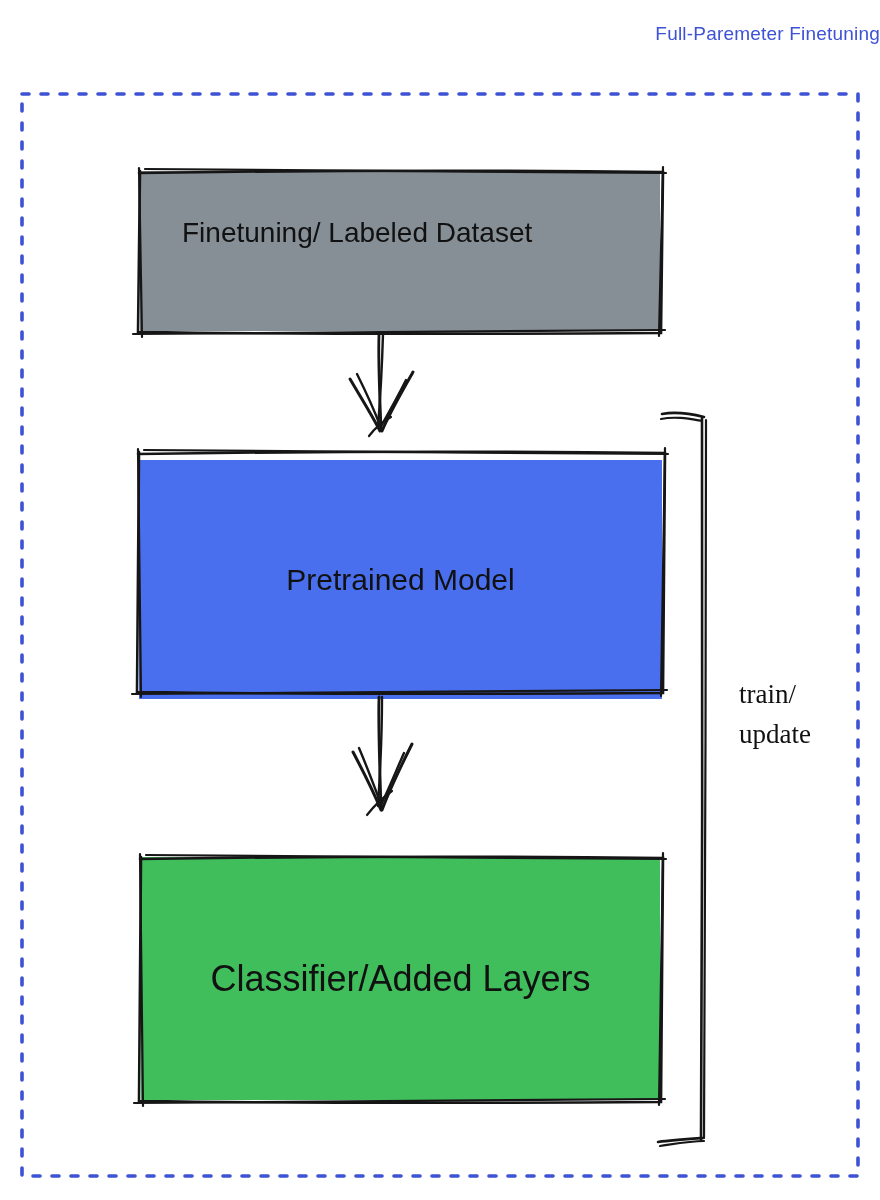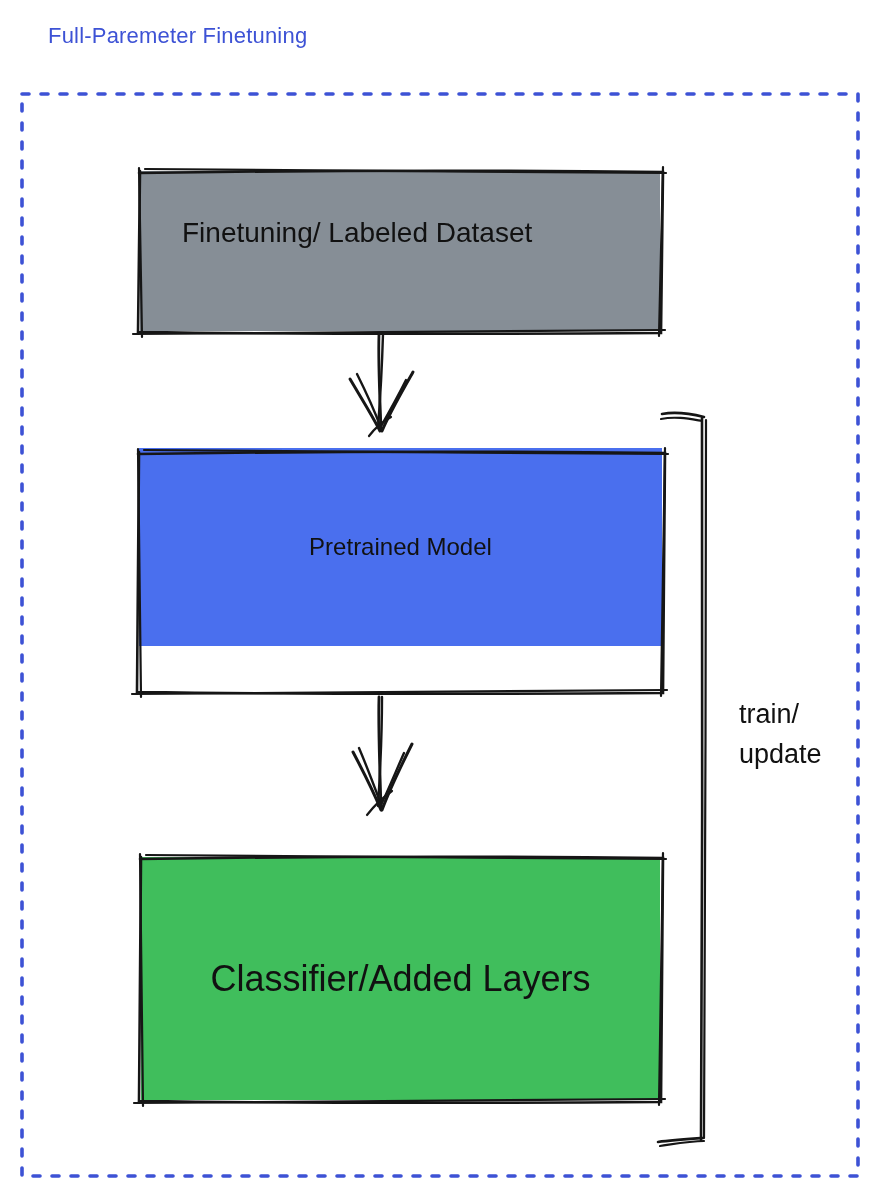--- a/index.html
+++ b/index.html
@@ -6,59 +6,59 @@
   html, body {
     width: 880px; height: 1200px;
     background: var(--background, #fff);
     font-family: "Liberation Sans", sans-serif;
     overflow: hidden;
   }
   .canvas { position: absolute; left: 0; top: 0; width: 880px; height: 1200px; }
 
   .title {
     position: absolute; left: 0; top: 23px; width: 100%;
-    text-align: left;
-    font-size: 22px; letter-spacing: 0.2px;
+    text-align: right;
+    font-size: 19px; letter-spacing: 0.2px;
     color: var(--accent, #3D52D5);
-    padding-left: 48px;
   }
 
   .box { position: absolute; color: var(--ink, #111); }
   .box .label { display: block; }
 
   #box-dataset {
     left: 140px; top: 171px; width: 520px; height: 160px;
     background: var(--box-gray, #868E96);
     padding: 46px 4px 0 42px;
     font-size: 28px;
   }
   #box-pretrained {
-    left: 139px; top: 448px; width: 523px; height: 198px;
+    left: 139px; top: 460px; width: 523px; height: 239px;
     background: var(--box-blue, #4A6FEE);
     display: flex; align-items: center; justify-content: center;
-    font-size: 24px;
+    font-size: 30px;
   }
   #box-classifier {
     left: 141px; top: 857px; width: 519px; height: 243px;
     background: var(--box-green, #40BE5C);
     display: flex; align-items: center; justify-content: center;
     font-size: 36px;
   }
 
   #sketch {
     position: absolute; left: 0; top: 0;
     width: 880px; height: 1200px;
     pointer-events: none;
   }
 
   .bracket-label {
-    position: absolute; left: 739px; top: 694px;
+    position: absolute; left: 739px; top: 674px;
     font-size: 27px; line-height: 40px;
     white-space: pre-line;
     color: var(--ink, #111);
+    font-family: Liberation Serif, serif;
   }
 </style>
 </head>
 <body>
 
 <div class="canvas">
 
   <div class="title">Full-Paremeter Finetuning</div>
 
   <div class="box" id="box-dataset">

